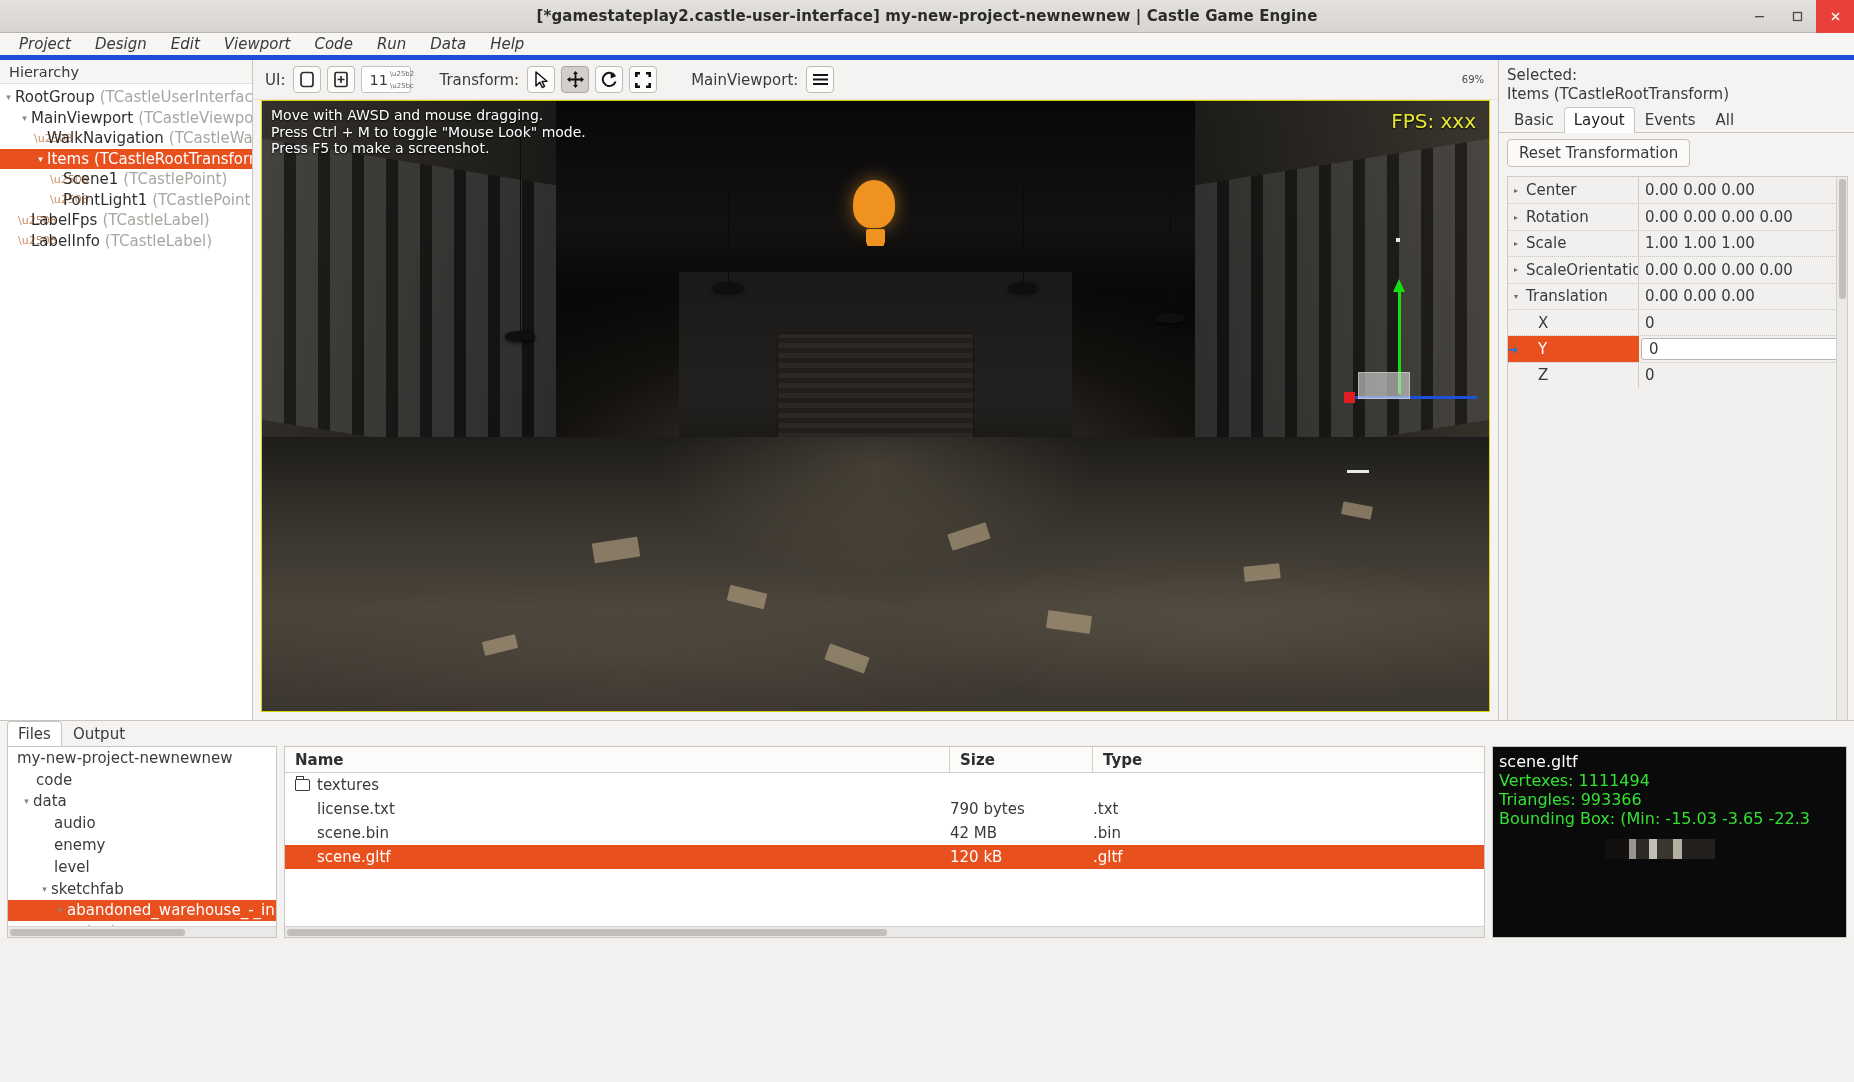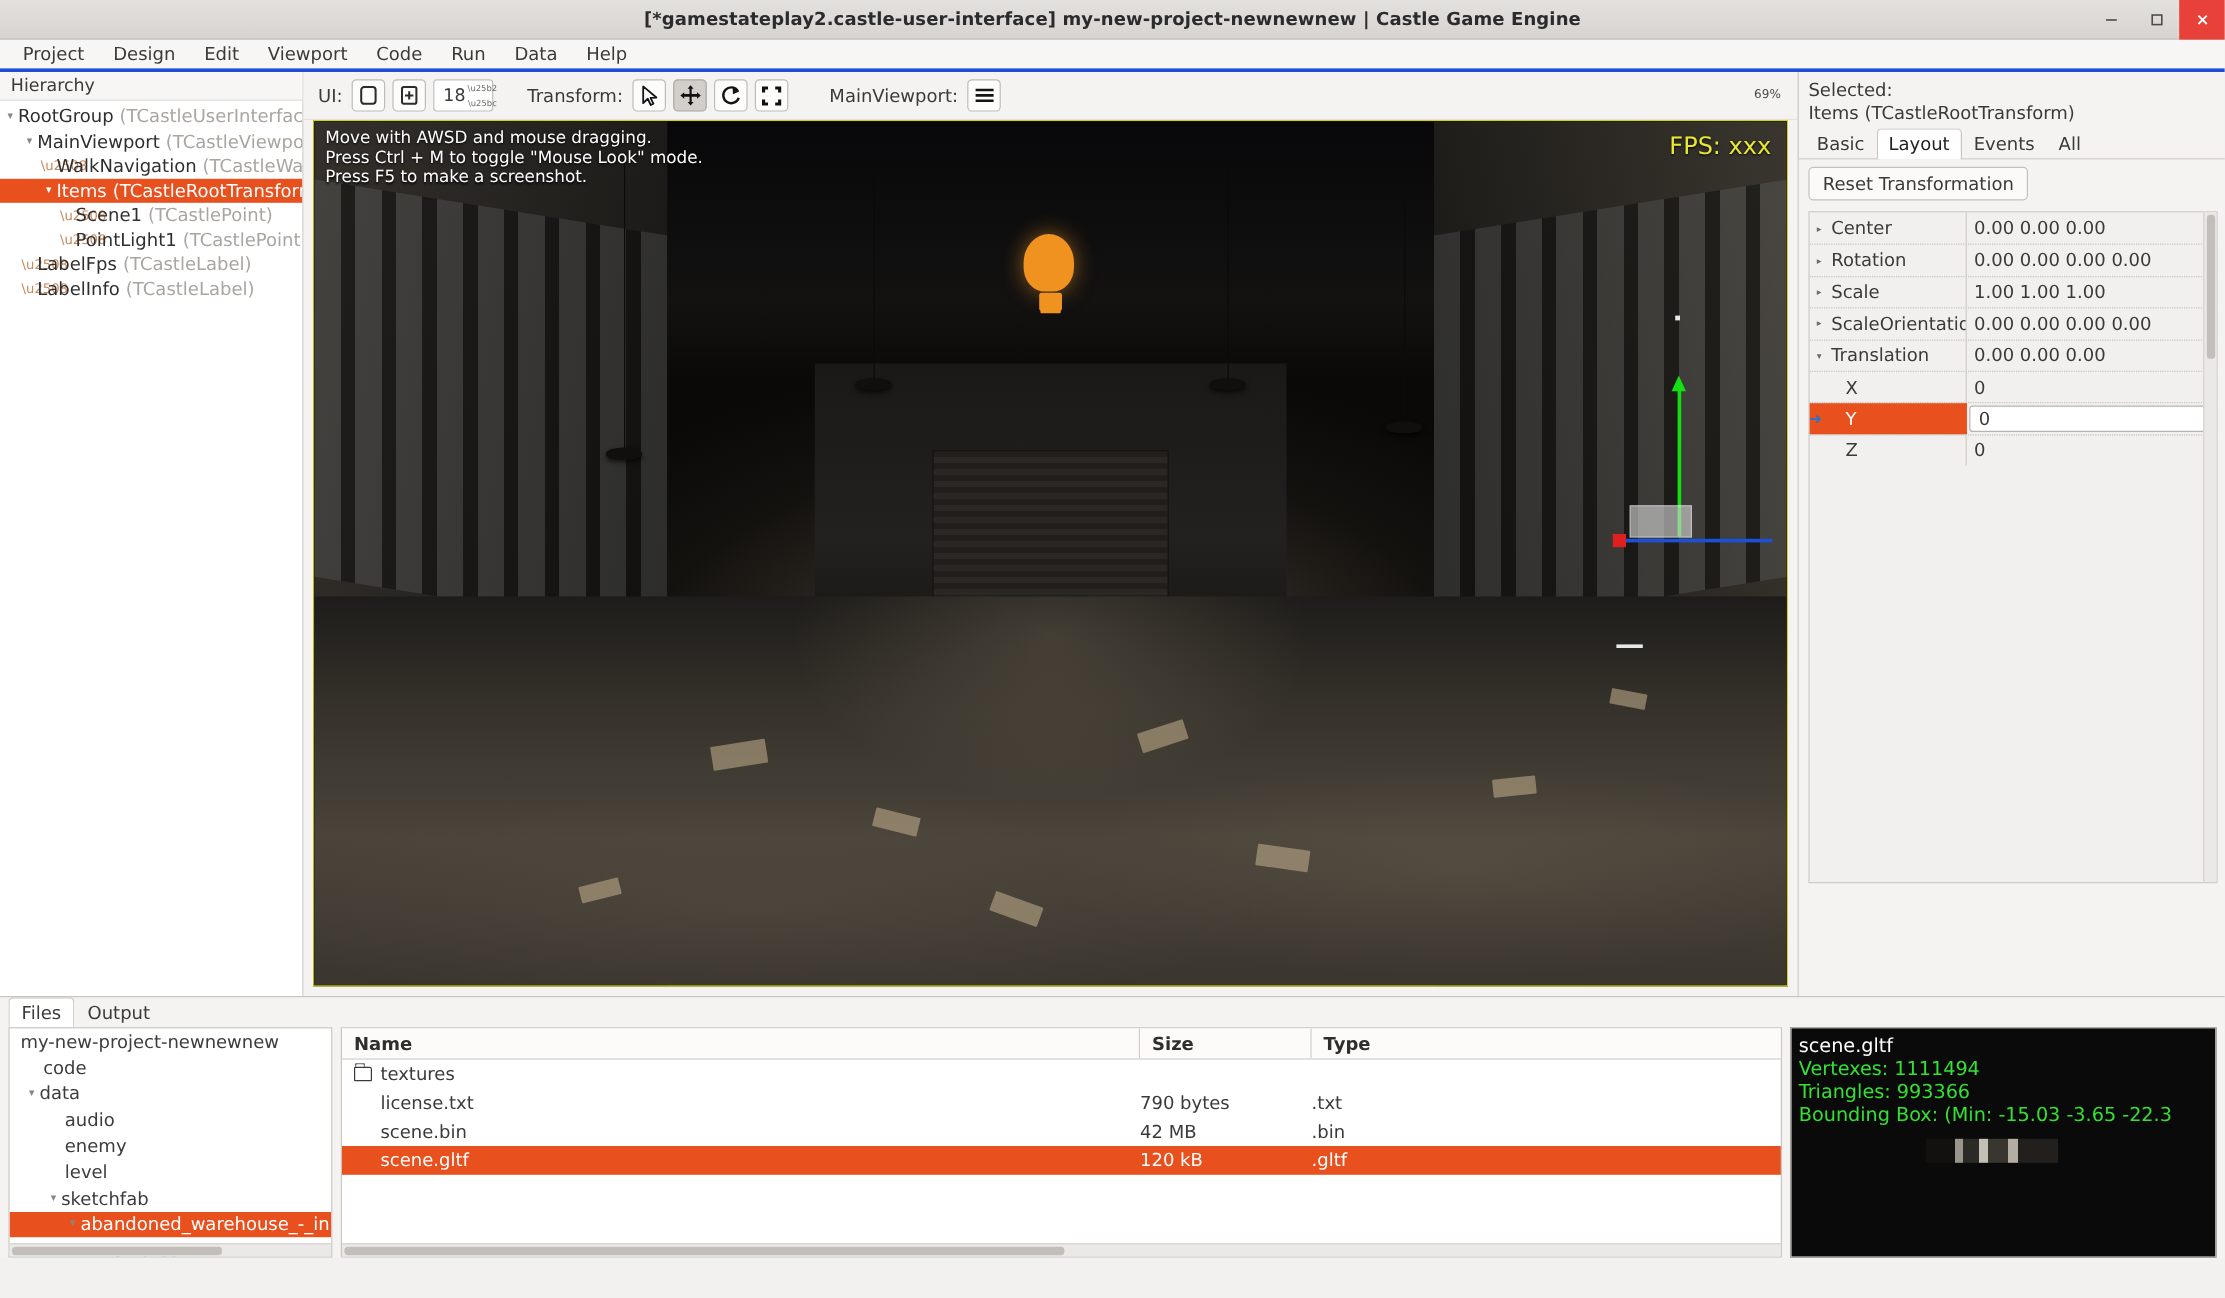--- a/index.html
+++ b/index.html
@@ -4,21 +4,21 @@
 <style>
   * { box-sizing: border-box; margin: 0; padding: 0; }
   html, body {
     width: 1854px; height: 1082px;
     font-family: "DejaVu Sans", "Liberation Sans", sans-serif;
     font-size: 15px;
     background: #f2f1f0;
     overflow: hidden;
     color: #3c3c3c;
   }
-  #app { position: relative; width: 1854px; height: 1048px; display: flex; flex-direction: column; }
+  #app { position: relative; width: 1854px; height: 938px; display: flex; flex-direction: column; }
 
   
   .titlebar {
     height: 33px; flex: 0 0 33px;
     background: linear-gradient(#e3e1de, #d7d4d0);
     border-bottom: 1px solid #b9b5b1;
     display: flex; align-items: center; justify-content: center;
     position: relative;
   }
   .title-text { font-size: 15px; font-weight: bold; color: #2b2b2b; letter-spacing: 0.1px; }
@@ -26,22 +26,22 @@
   .win-btn {
     width: 38px; height: 33px; display: flex; align-items: center; justify-content: center;
     font-size: 15px; color: #4a4a4a;
   }
   .win-btn.close { background: #e8413a; color: #fff; }
   .win-btn svg { display: block; }
 
   
   .menubar {
     height: 27px; flex: 0 0 27px;
-    background: #f7f6f5; border-bottom: 3px solid #1d4ed8;
-    display: flex; align-items: center; padding-left: 8px; gap: 2px;
+    background: #f7f6f5; border-bottom: 5px solid #1d4ed8;
+    display: flex; align-items: center; padding-left: 8px; gap: 2px; font-style: italic;
   }
   .menu-item { padding: 3px 11px; font-size: 15px; color: #3a3a3a; border-radius: 2px; }
 
   
   .body-row { flex: 1 1 auto; display: flex; min-height: 0; }
 
   
   .hierarchy-pane {
     width: 253px; flex: 0 0 253px; display: flex; flex-direction: column;
     background: #fff; border-right: 1px solid #c9c6c2;
@@ -406,21 +406,21 @@
               <rect x="2" y="1.5" width="12" height="14" rx="2.5" fill="none" stroke="#2c2c2c" stroke-width="1.7"></rect>
             </svg>
         </div>
         <div class="tb-btn">
           <svg width="16" height="17" viewBox="0 0 16 17">
               <rect x="2" y="1.5" width="12" height="14" rx="1.5" fill="none" stroke="#2c2c2c" stroke-width="1.7"></rect>
               <path d="M8 5 V12 M4.5 8.5 H11.5" stroke="#2c2c2c" stroke-width="1.7"></path>
             </svg>
         </div>
         <div class="spin">
-          <span>18</span>
+          <span>11</span>
           <span class="arrows">
               <i>\u25b2</i>
               <i>\u25bc</i>
             </span>
         </div>
 
         <span class="tb-label" style="margin-left:22px">Transform:</span>
         <div class="tb-btn">
           <svg width="17" height="18" viewBox="0 0 17 18">
               <path d="M3 1 L3 15 L6.8 11.3 L9.3 16.5 L11.5 15.4 L9.1 10.5 L14 10.3 Z" fill="#fff" stroke="#141414" stroke-width="1.5" stroke-linejoin="round"></path>

